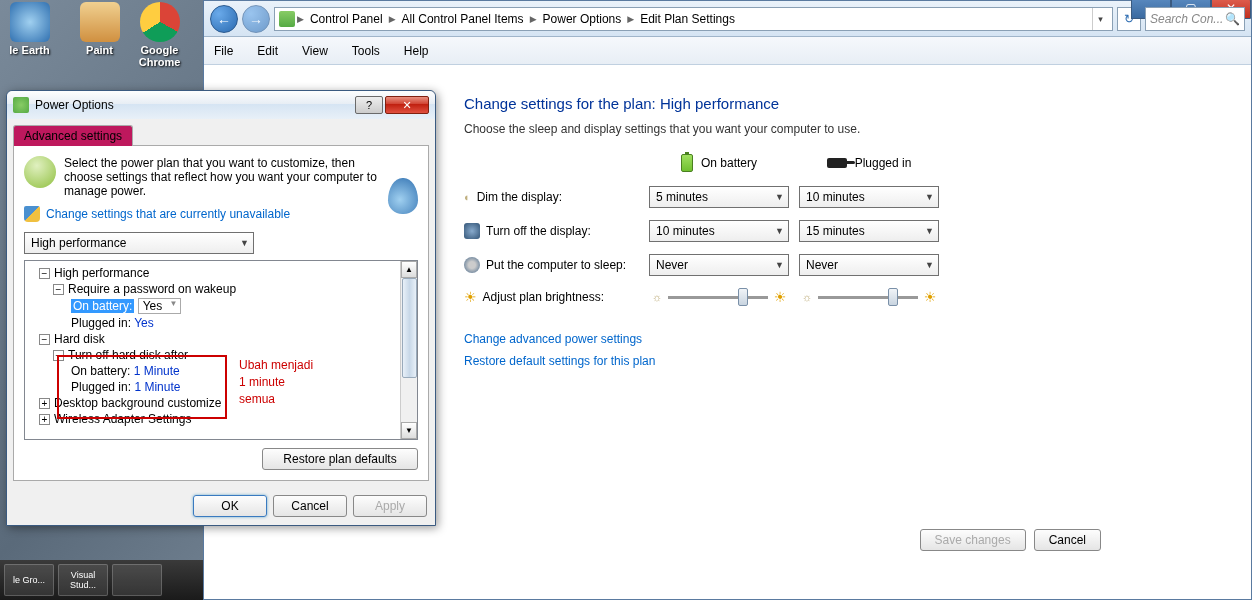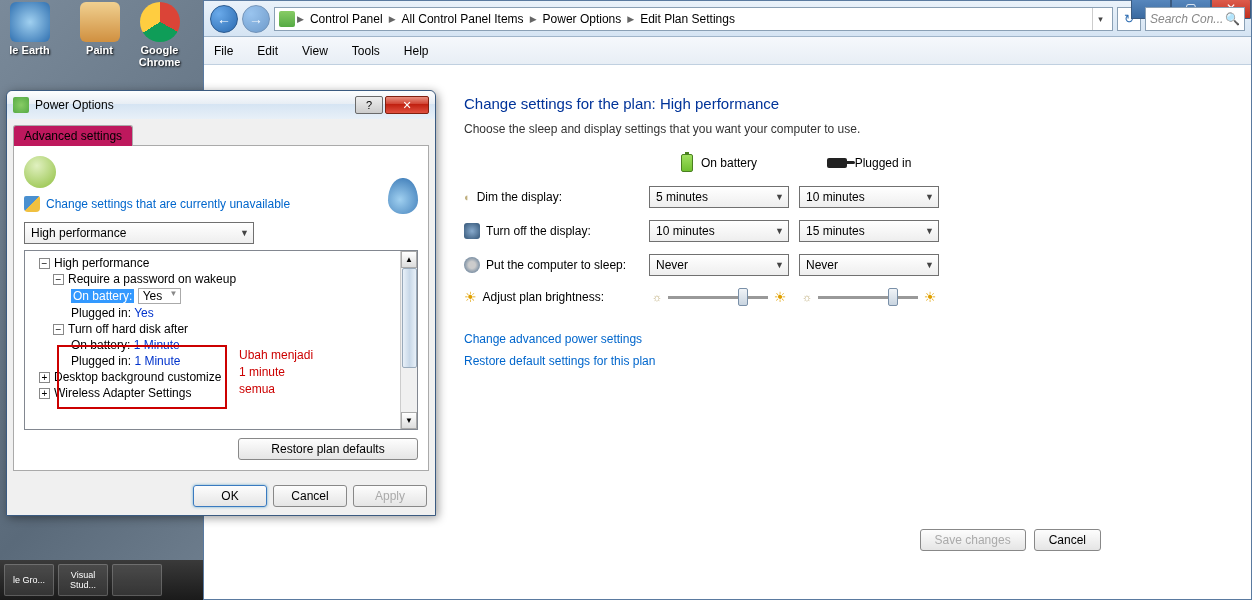--- a/index.html
+++ b/index.html
@@ -251,48 +251,50 @@
       <div class="dlg-btn">?</div>
       <div class="dlg-btn close">✕</div>
     </div>
   </div>
   <div class="dialog-body">
     <div class="tab">Advanced settings</div>
     <div class="tab-panel">
       <div class="droplet"></div>
       <div class="plan-desc">
         <div class="ic"></div>
+        <div style="padding-right:30px">Select the power plan that you want to customize, then choose settings that reflect how you want your computer to manage power.</div>
       </div>
       <div class="link-shield">
         <div class="shield-ic"></div>
         <a>Change settings that are currently unavailable</a>
       </div>
       <div class="dropdown plan-select">
           <span>High performance</span>
           <span class="arrow">▼</span>
         </div>
       <div class="tree-box">
         <div class="tree-line"><span class="tog">−</span><span>High performance</span></div>
         <div class="tree-line l1"><span class="tog">−</span><span>Require a password on wakeup</span></div>
         <div class="tree-line l2"><span class="hl">On battery:</span> <span style="display:inline-block;border:1px solid #aaa;padding:0 18px 0 4px;position:relative"><span>Yes</span><span style="position:absolute;right:3px;font-size:8px;color:#888">▼</span></span></div>
         <div class="tree-line l2"><span>Plugged in:</span> <span class="blue-val">Yes</span></div>
+        <div class="tree-line"><span class="tog">−</span><span>Hard disk</span></div>
         <div class="tree-line l1"><span class="tog">−</span><span>Turn off hard disk after</span></div>
         <div class="tree-line l2"><span>On battery:</span> <span class="blue-val">1 Minute</span></div>
         <div class="tree-line l2"><span>Plugged in:</span> <span class="blue-val">1 Minute</span></div>
         <div class="tree-line"><span class="tog">+</span><span>Desktop background customize</span></div>
         <div class="tree-line"><span class="tog">+</span><span>Wireless Adapter Settings</span></div>
         <div class="red-box"></div>
         <div class="red-note"><span>Ubah menjadi</span><br><span>1 minute</span><br><span>semua</span></div>
         <div class="scrollbar-v">
           <div class="sbtn">▲</div>
           <div class="sthumb"></div>
           <div class="sbtn" style="position:absolute;bottom:0;width:100%">▼</div>
         </div>
       </div>
-      <div class="restore-row"><div class="btn" style="width:180px;justify-content:center">Restore plan defaults</div></div>
+      <div class="restore-row"><div class="btn" style="width:156px;justify-content:center">Restore plan defaults</div></div>
     </div>
   </div>
   <div class="dlg-footer">
     <div class="btn" style="width:74px;justify-content:center;border-color:#3a7ac0;box-shadow:0 0 3px #6ac">OK</div>
     <div class="btn" style="width:74px;justify-content:center">Cancel</div>
     <div class="btn disabled" style="width:74px;justify-content:center">Apply</div>
   </div>
 </div>
 
 <div class="taskf">

